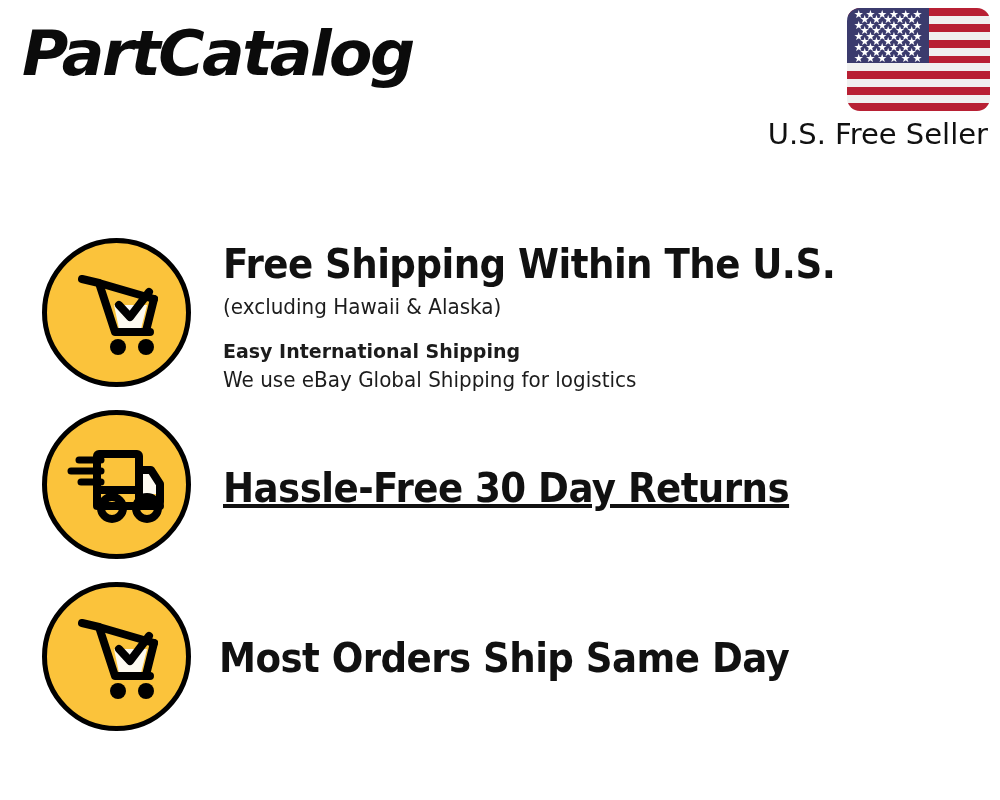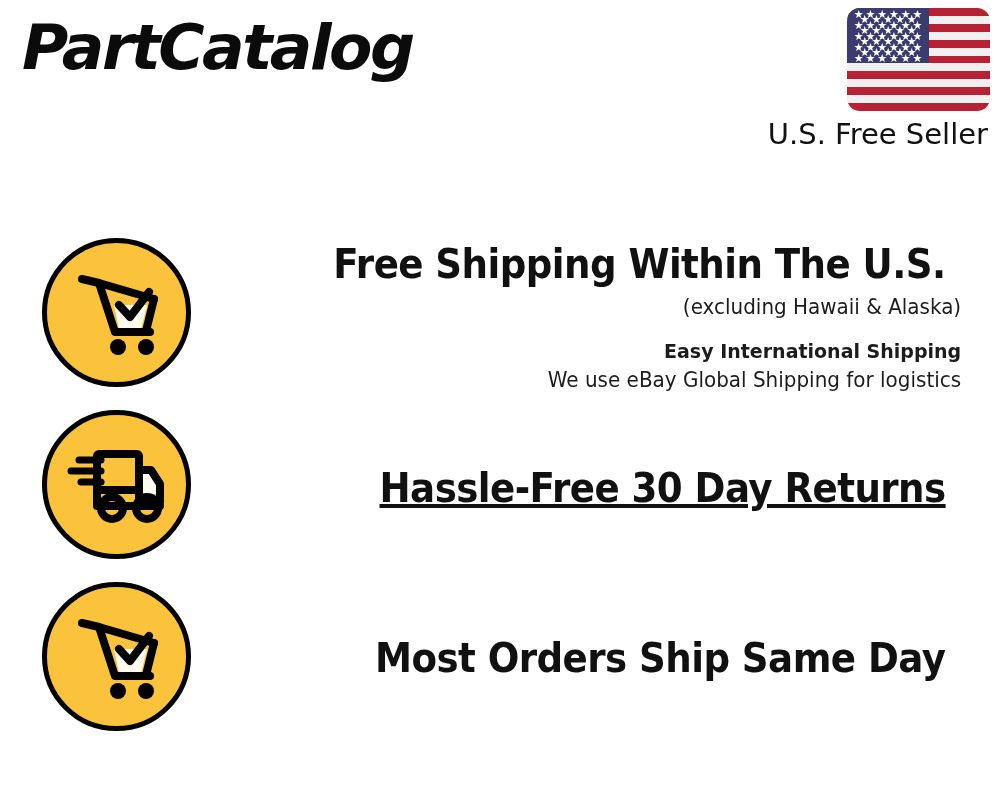--- a/index.html
+++ b/index.html
@@ -22,21 +22,21 @@
     position: relative;
     width: 1000px;
     height: 800px;
     background: #ffffff;
   }
 
   
   .brand-logo {
     position: absolute;
     left: 22px;
-    top: 16px;
+    top: 22px;
     width: 470px;
     height: 96px;
   }
   .brand-wordmark {
     font-family: "DejaVu Sans", sans-serif;
     font-weight: 700;
     font-style: italic;
     font-size: 62px;
     letter-spacing: -2.5px;
     line-height: 64px;
@@ -137,21 +137,20 @@
   .icon-badge svg {
     position: absolute;
     left: 50%;
     top: 50%;
     transform: translate(-50%, -50%);
   }
   .feature-text {
     flex: 1 1 auto;
     margin-left: 32px;
     padding-top: 6px;
-    text-align: right;
   }
   .feature-heading {
     font-family: "DejaVu Sans", sans-serif;
     font-weight: 700;
     font-size: 40px;
     line-height: 48px;
     letter-spacing: -0.6px;
     color: #111111;
     transform: scaleX(0.93);
     transform-origin: left center;

